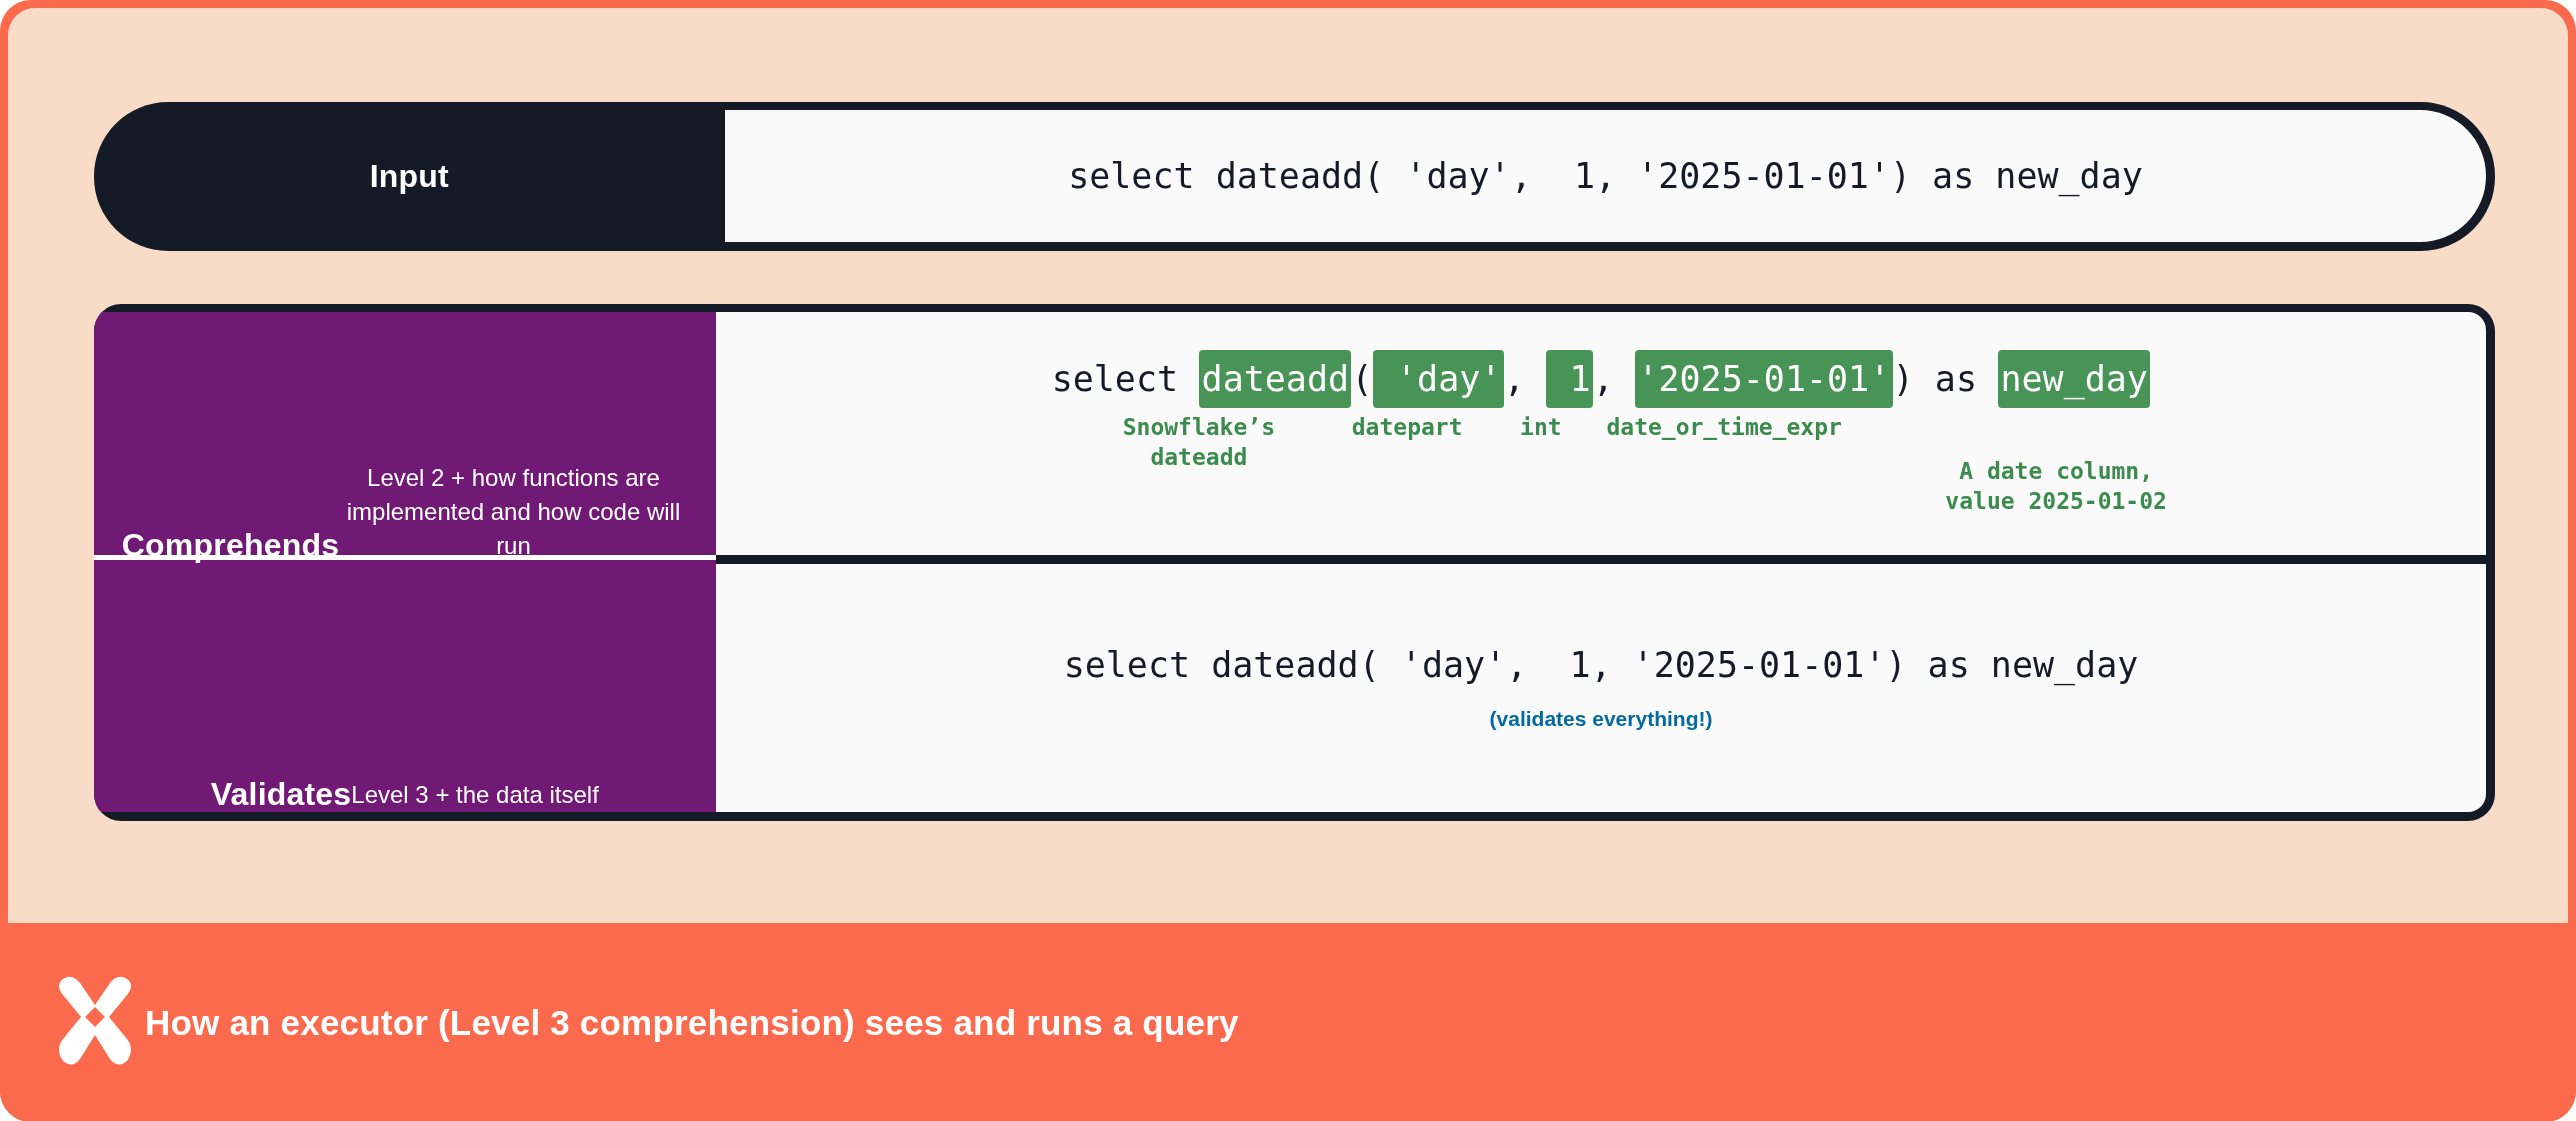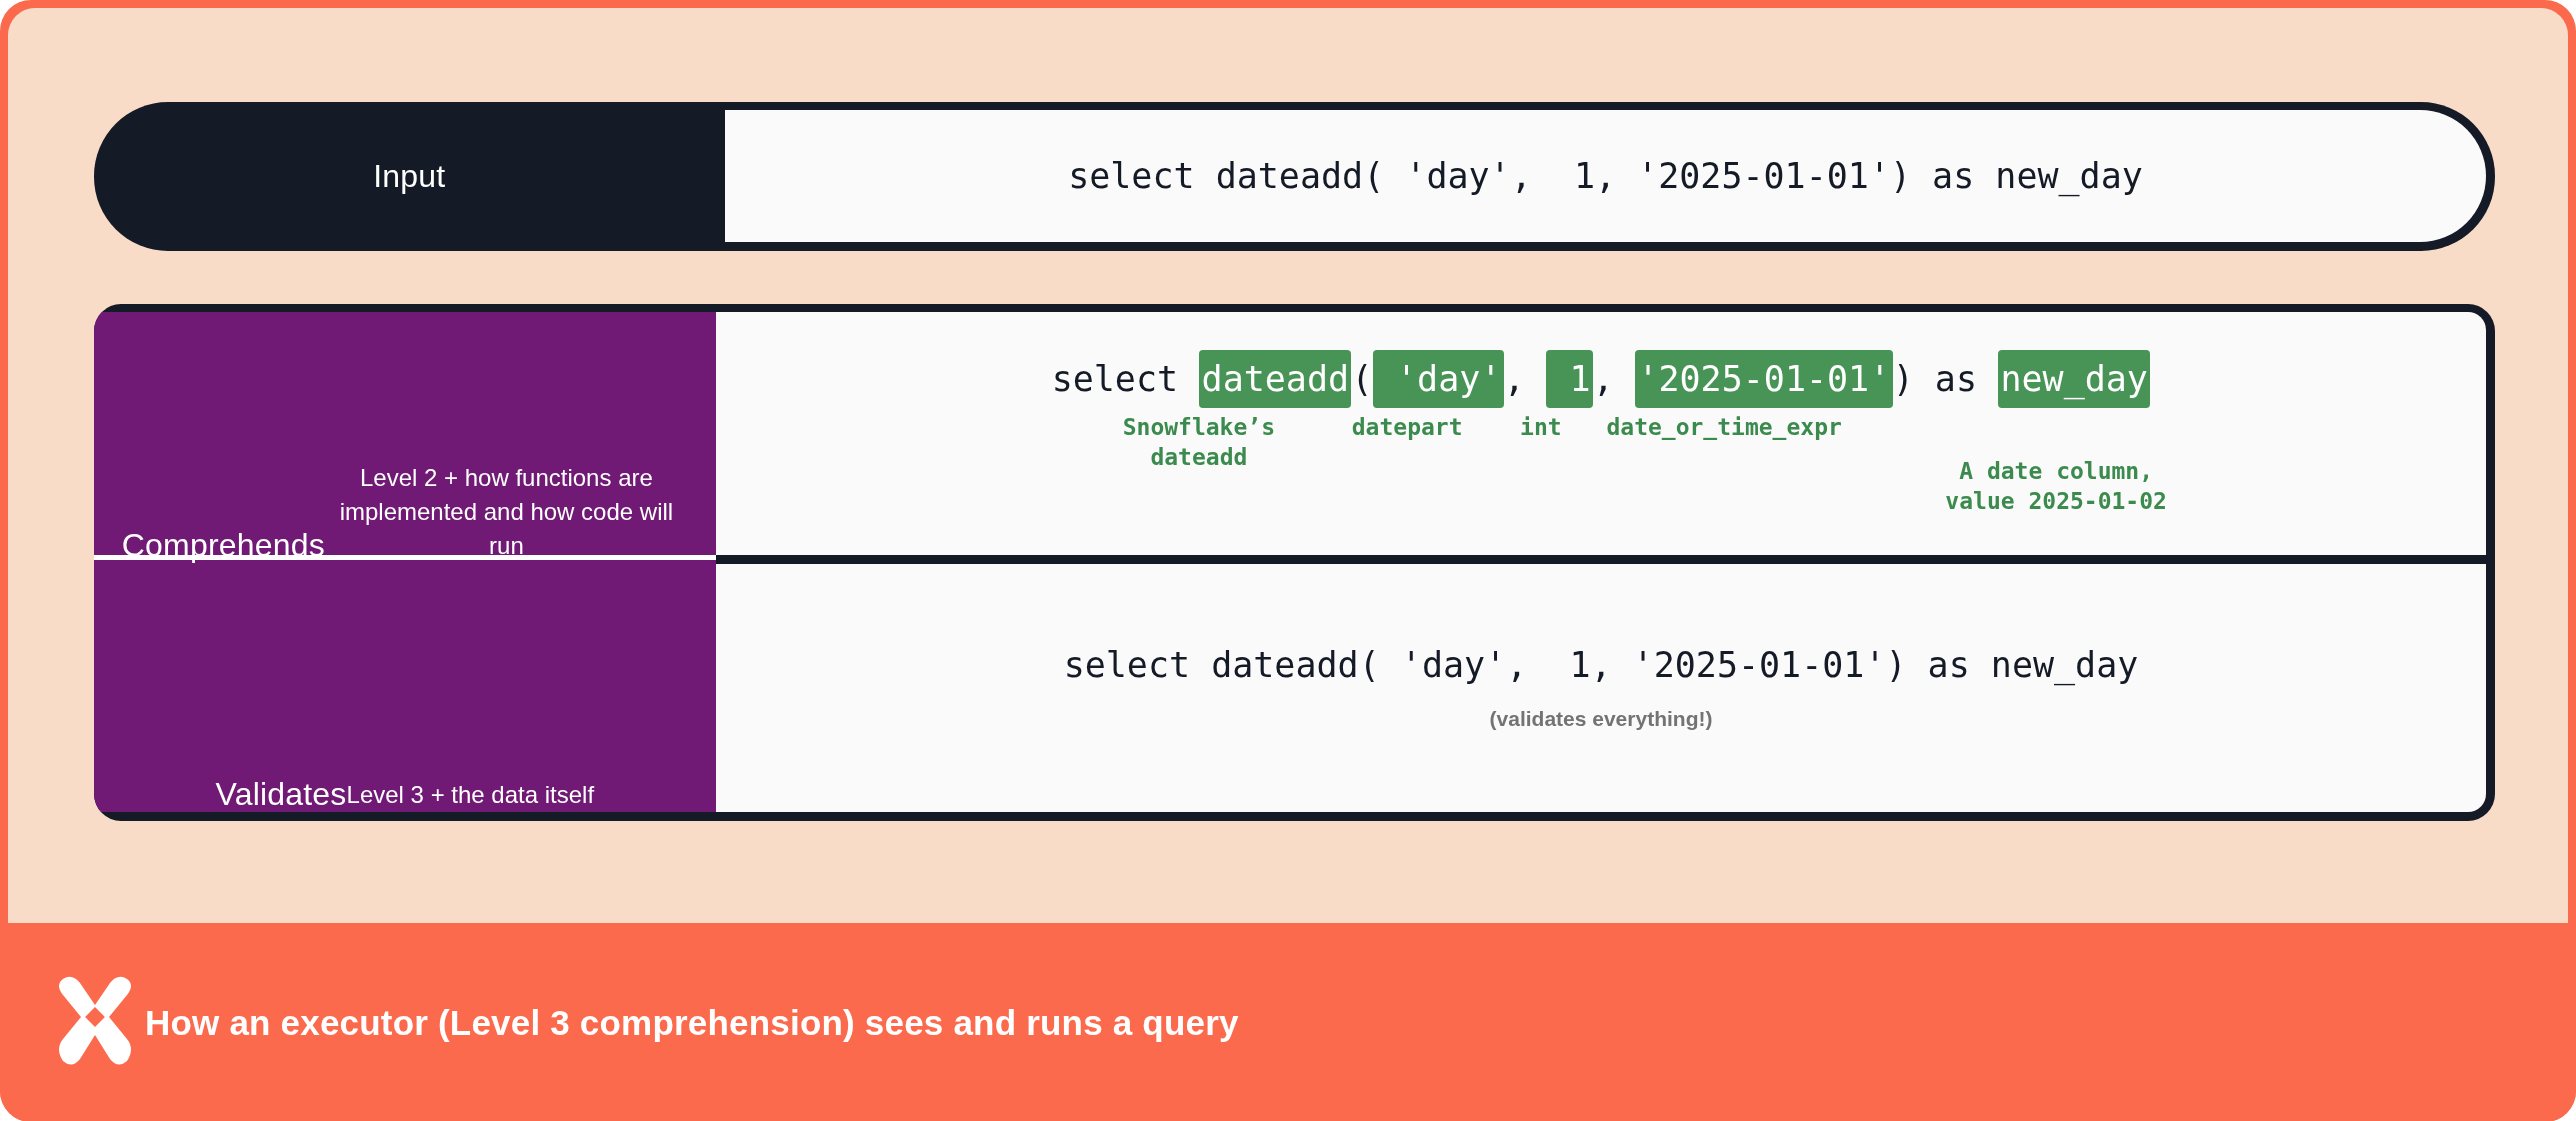--- a/index.html
+++ b/index.html
@@ -122,21 +122,21 @@
     right: 8.6px;
     top: 251px;
     height: 9.4px;
     background: #141A26;
     z-index: 4;
   }
 
   
   .row-title {
     font-size: 32px;
-    font-weight: normal;
+    font-weight: bold;
     letter-spacing: 0.2px;
     line-height: 1.15;
   }
   .pill-row .row-title { font-size: 32px; }
   .row-sub {
     font-size: 24px;
     font-weight: 300;
     line-height: 1.42;
     margin-top: 15.7px;
     max-width: 564px;
@@ -176,21 +176,21 @@
   .ann-1 { width: 235px; margin-left: 100px; }
   .ann-2 { width: 166px; margin-left: 7.8px; }
   .ann-3 { width: 92px; margin-left: 4.7px; }
   .ann-4 { width: 259px; margin-left: 7.8px; }
   .ann-5 { width: 329px; margin-left: 38px; margin-top: 44px; }
 
   #validates-note {
     margin-top: 22px;
     font-size: 21px;
     font-weight: bold;
-    color: #737373;
+    color: #0369a1;
     font-family: "Liberation Sans", sans-serif;
   }
 
   
   #footer {
     position: absolute;
     left: 0;
     bottom: 0;
     width: 2576px;
     height: 199px;

